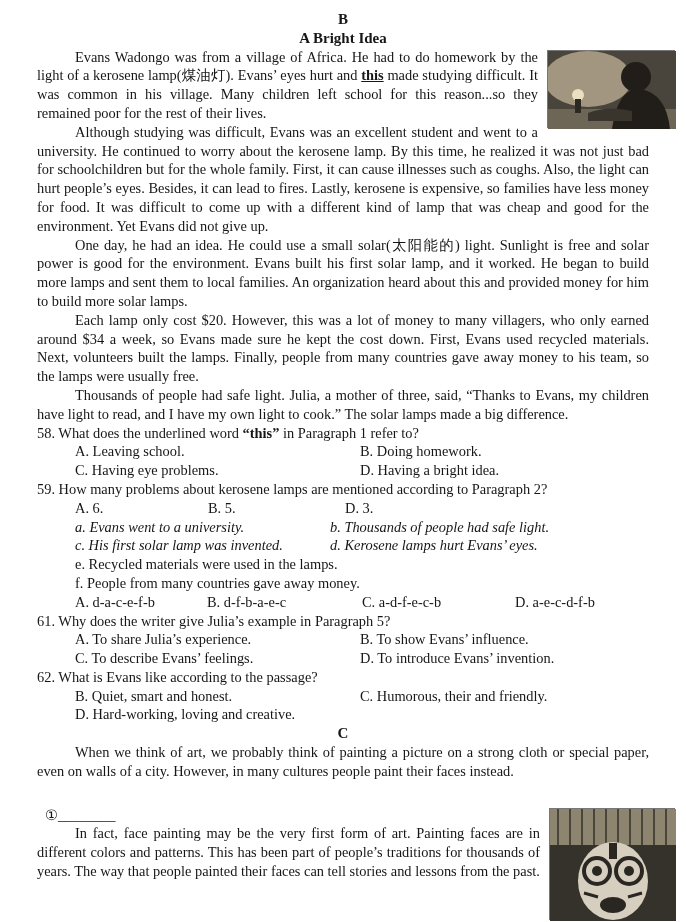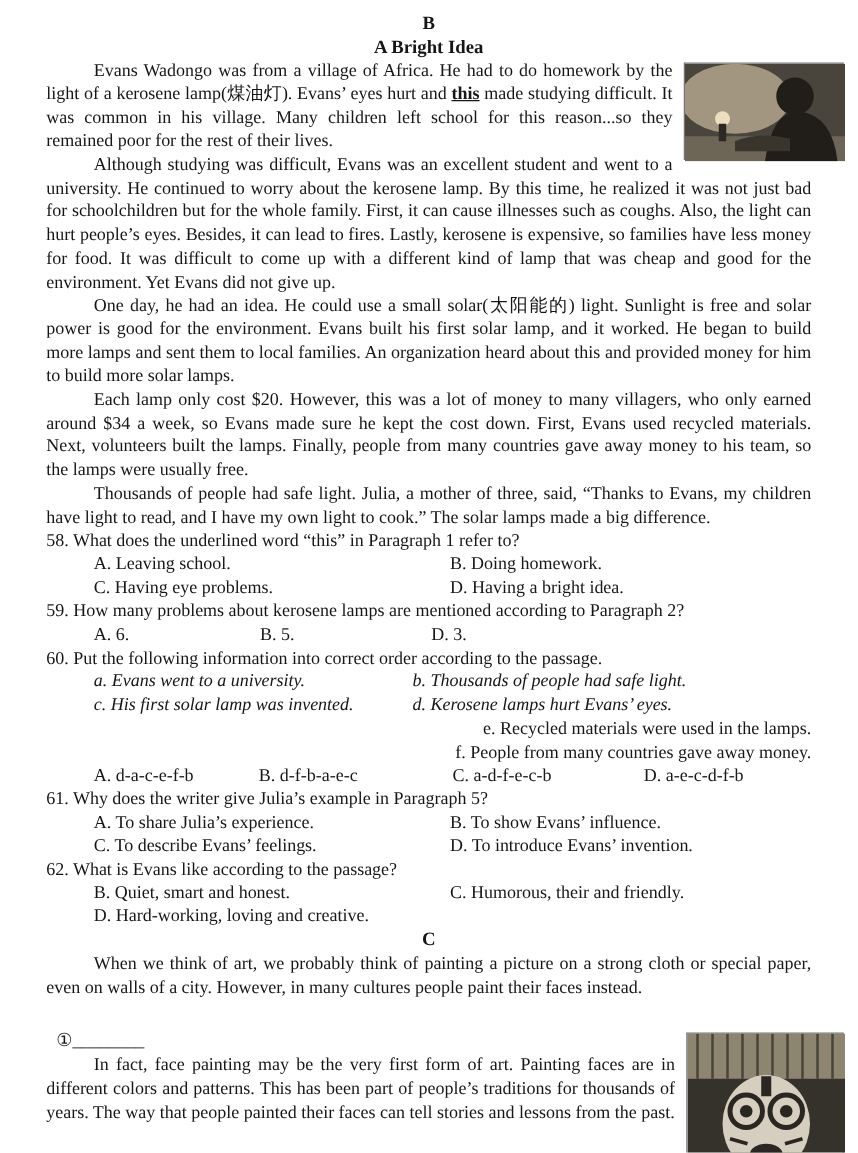--- a/index.html
+++ b/index.html
@@ -5,41 +5,41 @@
   * { margin:0; padding:0; box-sizing:border-box; }
   html,body { background:#ffffff; }
   body {
     width:686px; height:922px; overflow:hidden;
     color:#161616;
     font-family:"Liberation Serif","DejaVu Serif",serif;
     font-size:14.4px; line-height:18.8px;
   }
   .page { padding:10px 37px 0 37px; }
   .center { text-align:center; }
-  .bold { font-weight:normal; }
+  .bold { font-weight:bold; }
   .heading { font-weight:bold; font-size:15px; }
   .para { text-align:justify; text-indent:38px; }
   .underline-bold { font-weight:bold; text-decoration:underline; }
   .photo1 {
     float:right; width:128px; height:78px;
     margin:2px -26px 2px 9px; display:block;
     border:1px solid #777;
   }
   .photo2 {
     float:right; width:126px; height:112px;
     margin:2px -26px 2px 9px; display:block;
     border:1px solid #777;
   }
   .stem { text-align:left; }
   .opts { display:grid; margin-left:38px; }
   .opts-2col { grid-template-columns:285px 1fr; }
   .opts-4col-59 { grid-template-columns:133px 137px 168px 1fr; }
   .opts-4col-60 { grid-template-columns:132px 155px 153px 1fr; }
   .items-2col { display:grid; grid-template-columns:255px 1fr; margin-left:38px;font-style:italic; }
-  .item-full { margin-left:38px;text-align:right; }
+  .item-full { margin-left:38px; }
   .blank-line { margin-left:8px;margin-top:25px; }
   svg { display:block; }
 </style>
 </head>
 <body>
 
 <div class="page">
 
   <div class="center heading">B</div>
   <div class="center heading">A Bright Idea</div>
@@ -78,21 +78,20 @@
   <div>
     <div class="stem">59. How many problems about kerosene lamps are mentioned according to Paragraph 2?</div>
     <div class="opts opts-4col-59">
       <span>A. 6.</span>
       <span>B. 5.</span>
       <span>D. 3.</span>
     </div>
   </div>
 
   <div>
-    <div class="stem">60. Put the following information into correct order according to the passage.</div>
     <div class="items-2col">
       <span>a. Evans went to a university.</span>
       <span>b. Thousands of people had safe light.</span>
     </div>
     <div class="items-2col">
       <span>c. His first solar lamp was invented.</span>
       <span>d. Kerosene lamps hurt Evans’ eyes.</span>
     </div>
     <div class="item-full">e. Recycled materials were used in the lamps.</div>
     <div class="item-full">f. People from many countries gave away money.</div>

